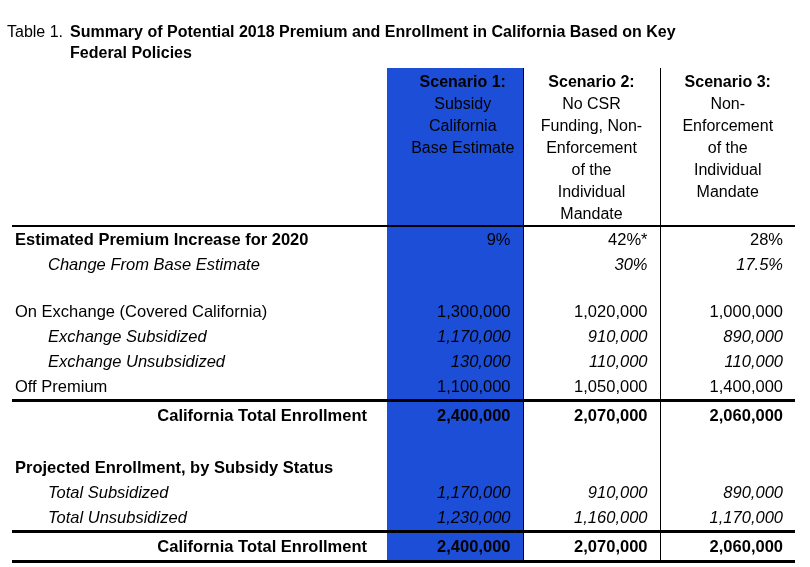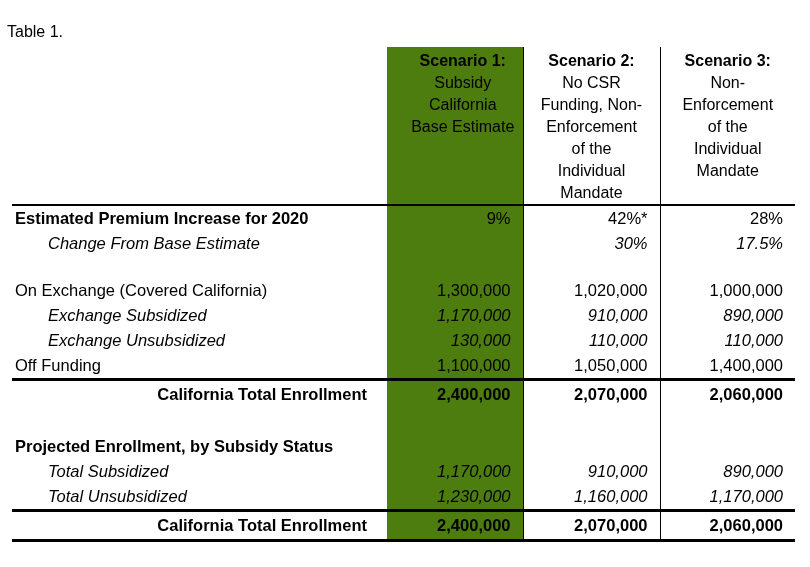--- a/index.html
+++ b/index.html
@@ -43,21 +43,21 @@
     padding-top: 3px;
     border-bottom: 2px solid #000;
     font-size: 16px;
     line-height: 22px;
     text-align: center;
     font-weight: 400;
   }
   .sc-title { font-weight: 700; }
   .sc-sub { white-space: pre-line; font-weight: 400; }
 
-  .bg1 { background: #4d7c0f; padding-left: 16px; }
+  .bg1 { background: #1d4ed8; padding-left: 16px; }
   .vline { border-left: 1.5px solid #000; }
 
   tbody td {
     height: 25px;
     font-size: 16.5px;
     vertical-align: middle;
   }
   .cell-label { text-align: left; padding-left: 3px; }
   .cell-val   { text-align: right; padding-right: 12px; }
 
@@ -72,20 +72,22 @@
   tr.r-blank1 td { height: 22px; }
   tr.r-blank2 td { height: 26px; }
 </style>
 </head>
 <body>
 
 <div class="page">
 
   <div class="caption">
     <span class="prefix">Table 1.</span>
+    <span class="text">Summary of Potential 2018 Premium and Enrollment in California Based on Key
+Federal Policies</span>
   </div>
 
   <table class="summary">
     <colgroup>
       <col class="c-label">
         <col class="c-s1">
         <col class="c-s2">
         <col class="c-s3">
     </colgroup>
     <thead>
@@ -147,21 +149,21 @@
         <td class="cell-val vline">910,000</td>
         <td class="cell-val vline">890,000</td>
       </tr>
       <tr class="r-italic">
         <td class="cell-label">Exchange Unsubsidized</td>
         <td class="cell-val bg1">130,000</td>
         <td class="cell-val vline">110,000</td>
         <td class="cell-val vline">110,000</td>
       </tr>
       <tr>
-        <td class="cell-label">Off Funding</td>
+        <td class="cell-label">Off Premium</td>
         <td class="cell-val bg1">1,100,000</td>
         <td class="cell-val vline">1,050,000</td>
         <td class="cell-val vline">1,400,000</td>
       </tr>
       <tr class="r-total">
         <td class="cell-label">California Total Enrollment</td>
         <td class="cell-val bg1">2,400,000</td>
         <td class="cell-val vline">2,070,000</td>
         <td class="cell-val vline">2,060,000</td>
       </tr>

